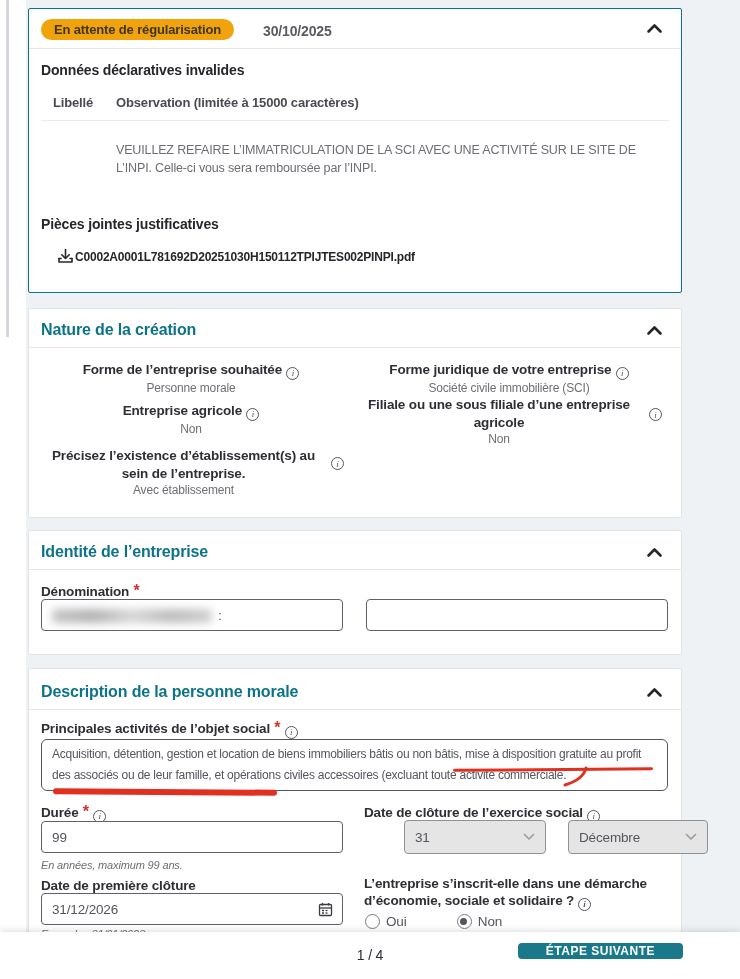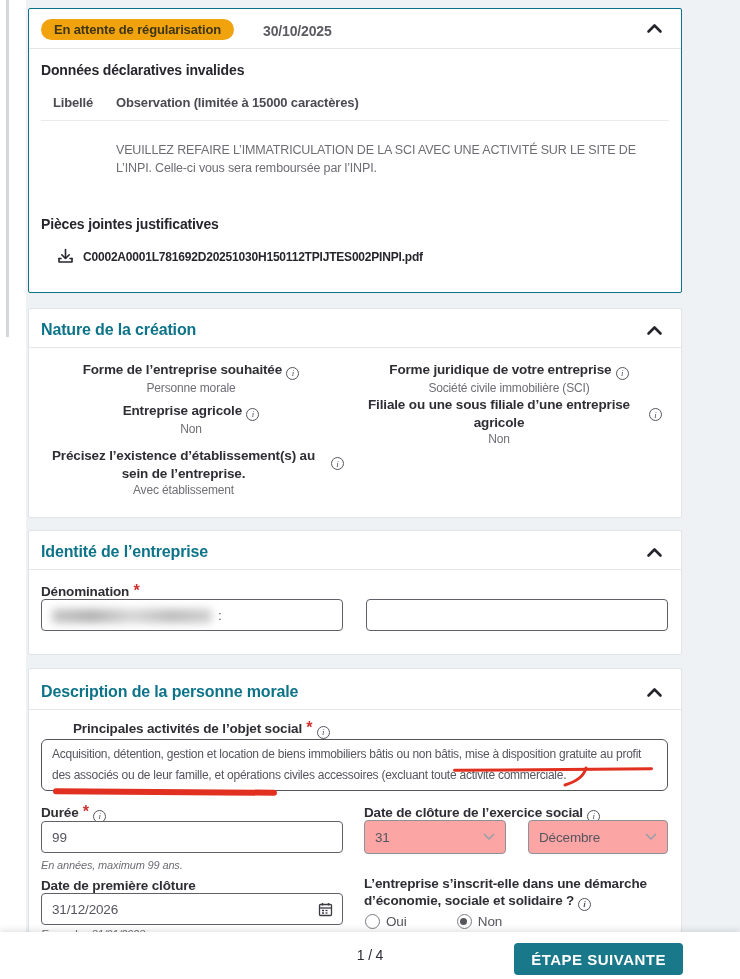--- a/index.html
+++ b/index.html
@@ -42,22 +42,22 @@
     font-size:9px; font-style:italic; color:#55555c; font-family:"Liberation Serif",serif;
     vertical-align:-2px; cursor:pointer; background:#fff;
   }
   .inp {
     position:absolute; height:32px; border:1px solid #60606a; border-radius:4px;
     background:#fff; font-size:13.5px; color:#55555e; padding:0 10px;
     font-family:inherit;
   }
   .sel {
     position:absolute; height:34px; border:1px solid #8d9299; border-radius:4px;
-    background:#fca5a5; font-size:13.5px; color:#55555e; display:flex;
-    align-items:center; padding:0 10px; cursor:pointer; justify-content:space-between;
+    background:#e5e5e5; font-size:13.5px; color:#55555e; display:flex;
+    align-items:center; padding:0 10px; cursor:pointer; justify-content:space-between;margin-left:40px;
   }
   .ta {
     position:absolute; border:1px solid #55555c; border-radius:6px; background:#fff;
     font-size:12px; color:#55555e; line-height:21px; padding:4px 10px;
     font-family:inherit; letter-spacing:-0.25px; width:627px; height:52px;
     resize:none; overflow:hidden;
   }
   .helper { font-style:italic; font-size:11px; color:#6d6d74; }
   .radio {
     display:inline-block; width:15px; height:15px; border:1.5px solid #7a7a82;
@@ -67,31 +67,31 @@
     content:""; position:absolute; left:2.5px; top:2.5px; width:7px; height:7px;
     border-radius:50%; background:#55555c;
   }
   .radio-label { font-size:13.5px; color:#55555e; margin-left:6px; }
   .footer {
     position:absolute; left:0; top:932px; width:740px; height:47px; background:#fff;
     box-shadow:0 -2px 6px rgba(40,50,60,.14); z-index:20;
   }
   .pagination { position:absolute; left:0; right:0; top:15px; text-align:center; font-size:14px; color:#2b2b33; }
   .next-btn {
-    position:absolute; right:57px; top:11px; height:32px; background:#19798b; color:#fff;
-    border:none; border-radius:4px; font-weight:700; font-size:15px; letter-spacing:.5px;
-    padding:0 17px; cursor:pointer; font-family:inherit;
+    position:absolute; right:57px; top:11px; height:16px; background:#19798b; color:#fff;
+    border:none; border-radius:4px; font-weight:700; font-size:12px; letter-spacing:.5px;
+    padding:0 28px; cursor:pointer; font-family:inherit;
   }
   .redmark { position:absolute; background:#e1301f; z-index:5; pointer-events:none; }
   .blur-blob {
     position:absolute; left:10px; top:9px; width:160px; height:14px; border-radius:3px;
     background:linear-gradient(90deg,#c6c6c6,#b2b2b2 25%,#d6d6d6 50%,#bcbcbc 75%,#d0d0d0);
     filter:blur(4px);
   }
-  .file-link { display:flex; align-items:center; gap:8px; cursor:pointer;justify-content:space-between; }
+  .file-link { display:flex; align-items:center; cursor:pointer;justify-content:space-between; }
   .file-name { font-size:12px; font-weight:600; color:#26262c; letter-spacing:-0.2px; }
   svg { display:block; }
 </style>
 </head>
 <body>
 
 <div class="stage">
   <div class="left-strip"></div>
   <div class="scroll-sliver"></div>
 
@@ -204,21 +204,21 @@
     <div class="sec-title abs" style="left:12px; top:14px;">Description de la personne morale</div>
     <button class="chev-btn" style="top:16px;">
       <span>
         <svg width="17" height="11" viewBox="0 0 17 11">
             <path d="M2.5 8.5 L8.5 2.5 L14.5 8.5" fill="none" stroke="#24242b" stroke-width="2.6" stroke-linecap="round" stroke-linejoin="round"></path>
           </svg>
       </span>
     </button>
     <div class="divider" style="top:40px;"></div>
 
-    <div class="abs" style="left:12px; top:50px;margin-left:32px;">
+    <div class="abs" style="left:12px; top:50px;">
       <span class="field-label">Principales activités de l’objet social</span>
       <span class="req">*</span>
       <span class="info-ic">i</span>
     </div>
     <textarea class="ta" style="left: 12px; top: 70px;">Acquisition, détention, gestion et location de biens immobiliers bâtis ou non bâtis, mise à disposition gratuite au profit des associés ou de leur famille, et opérations civiles accessoires (excluant toute activité commerciale.</textarea>
 
     <div class="redmark" style="left:424px; top:99px; width:200px; height:3px; border-radius:2px; transform:rotate(-0.5deg);"></div>
     <div class="abs" style="left:534px; top:97px; z-index:5; pointer-events:none;">
       <svg width="26" height="22" viewBox="0 0 26 22">
           <path d="M23 2 C21 10 12 16 2 19" stroke="#e1301f" stroke-width="3" fill="none" stroke-linecap="round"></path>

